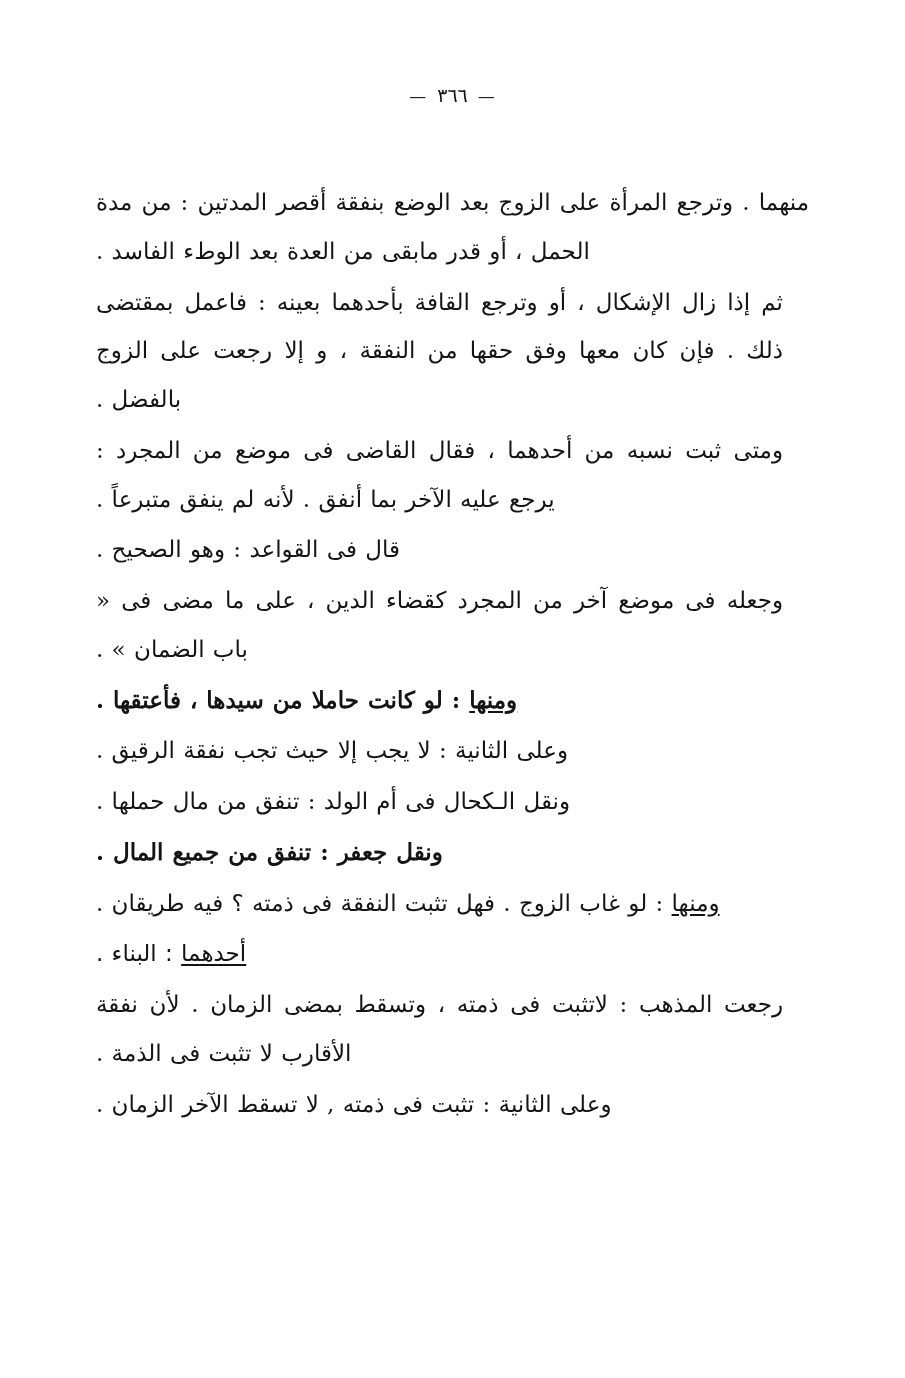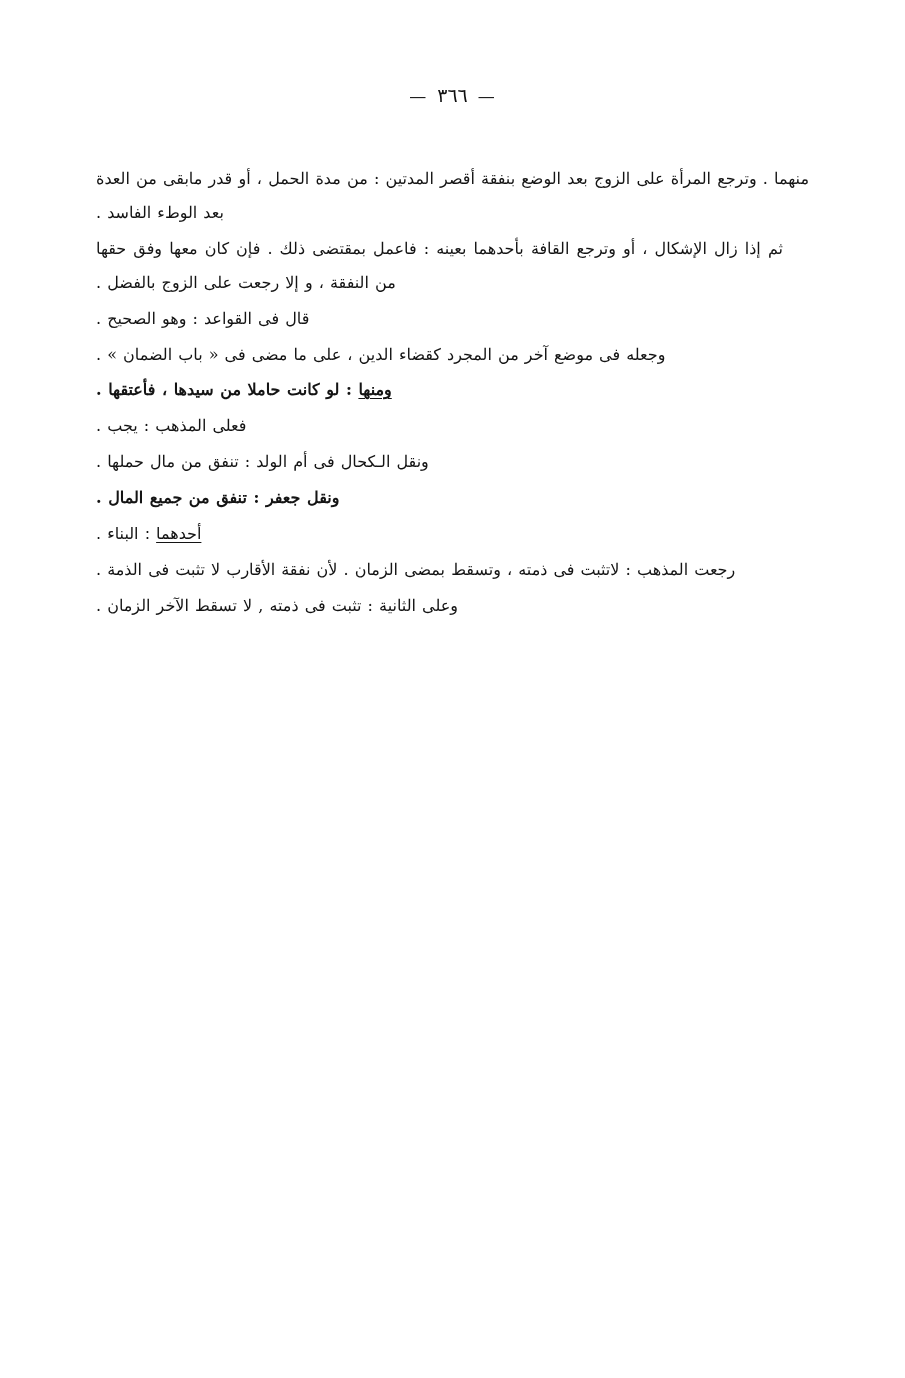--- a/index.html
+++ b/index.html
@@ -19,34 +19,34 @@
     position: absolute;
     inset: 0;
     box-sizing: border-box;
     padding: 84px 96px 40px 96px;
   }
   .page-number {
     text-align: center;
     font-size: 19px;
     letter-spacing: 1px;
     color: #111;
-    margin: 0 0 56px 0;
+    margin: 0 0 72px 0;
     direction: rtl;
     white-space: nowrap;
   }
   .page-number .dash {
     display: inline-block;
     padding: 0 10px;
     font-size: 17px;
   }
   .body-text {
     direction: rtl;
     text-align: justify;
     text-align-last: left;
-    font-size: 16px;
+    font-size: 23px;
     line-height: 2.12;
     margin-top: 32px;
   }
   p.para {
     margin: 0 0 2px 0;
     direction: rtl;
   }
   
   p.para.ind-sm { padding-right: 26px; }
   p.para.ind-md { padding-right: 86px; }
@@ -66,24 +66,26 @@
 
 <div class="page">
 
   <div class="page-number">
     <span class="dash">—</span><span class="spaced">٣٦٦</span><span class="dash">—</span>
   </div>
 
   <div class="body-text">
     <p class="para">منهما . وترجع المرأة على الزوج بعد الوضع بنفقة أقصر المدتين : من مدة الحمل ، أو قدر مابقى من العدة بعد الوطء الفاسد .</p>
     <p class="para ind-sm">ثم إذا زال الإشكال ، أو وترجع القافة بأحدهما بعينه : فاعمل بمقتضى ذلك . فإن كان معها وفق حقها من النفقة ، و إلا رجعت على الزوج بالفضل .</p>
+    <p class="para ind-sm">ومتى ثبت نسبه من أحدهما ، فقال القاضى فى موضع من المجرد : يرجع عليه الآخر بما أنفق . لأنه لم ينفق متبرعاً .</p>
     <p class="para ind-xl">قال فى القواعد : وهو الصحيح .</p>
     <p class="para ind-sm">وجعله فى موضع آخر من المجرد كقضاء الدين ، على ما مضى فى « باب الضمان » .</p>
     <p class="para ind-lg"><span class="u">ومنها</span> : لو كانت حاملا من سيدها ، فأعتقها .</p>
-    <p class="para ind-xl">فعلى المذهب : يجب .</p>
+    <p class="para ind-md">وعلى الثانية : لا يجب إلا حيث تجب نفقة الرقيق .</p>
     <p class="para ind-md">ونقل الـكحال فى أم الولد : تنفق من مال حملها .</p>
     <p class="para ind-lg">ونقل جعفر : تنفق من جميع المال .</p>
+    <p class="para ind-md"><span class="u">ومنها</span> : لو غاب الزوج . فهل تثبت النفقة فى ذمته ؟ فيه طريقان .</p>
     <p class="para ind-xl hand"><span class="u">أحدهما</span> : البناء .</p>
     <p class="para ind-sm">رجعت المذهب : لاتثبت فى ذمته ، وتسقط بمضى الزمان . لأن نفقة الأقارب لا تثبت فى الذمة .</p>
     <p class="para ind-md">وعلى الثانية : تثبت فى ذمته , لا تسقط الآخر الزمان .</p>
   </div>
 
 </div>
 
 </body></html>

